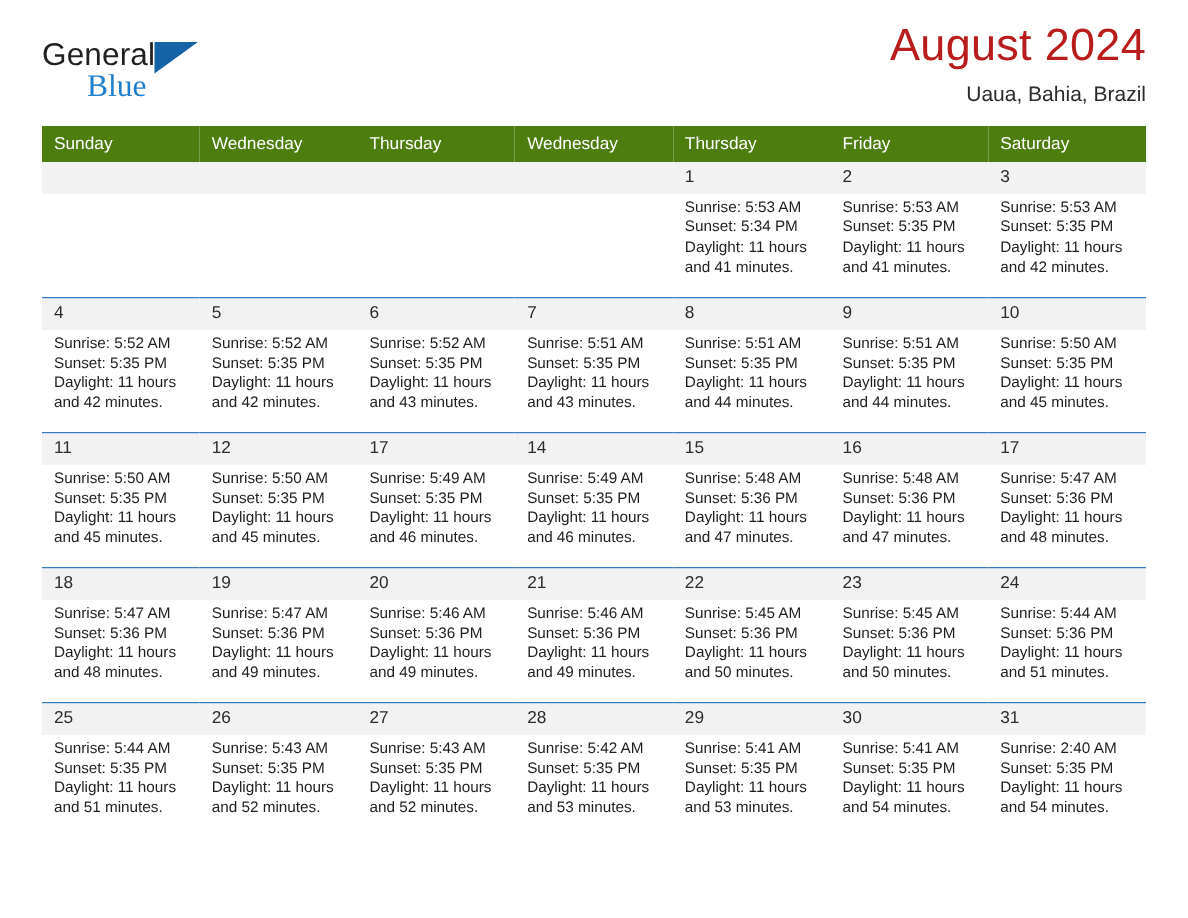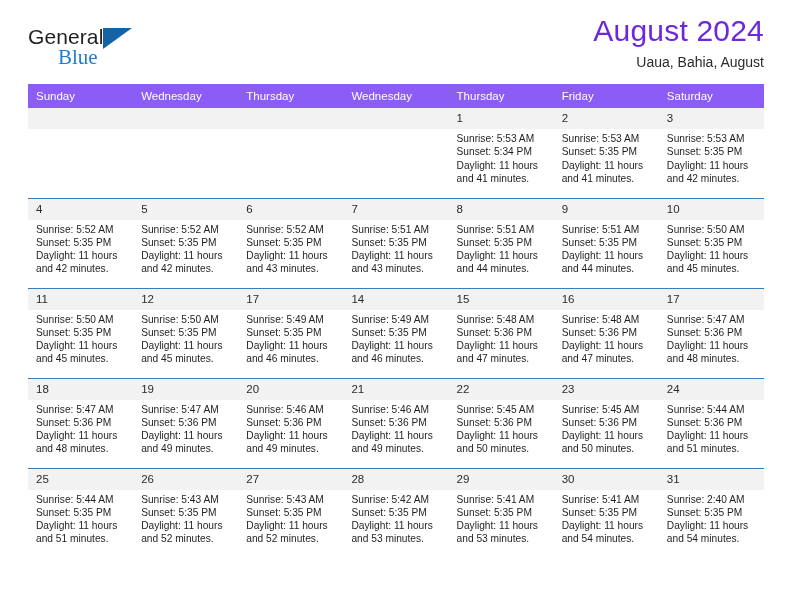--- a/index.html
+++ b/index.html
@@ -59,21 +59,21 @@
     border-left: 29px solid #1464a5;
     border-bottom: 21px solid transparent;
   }
 
   .titleblock {
     text-align: right;
     padding-top: 14px;
   }
   .cal-title {
     font-size: 30px;
-    color: #6d28d9;
+    color: #b91c1c;
     font-weight: normal;
     line-height: 34px;
     letter-spacing: 0.2px;
   }
   .cal-subtitle {
     font-size: 14px;
     color: #2b2b2b;
     line-height: 18px;
     margin-top: 5px;
   }
@@ -81,21 +81,21 @@
   
   .calendar {
     width: 736px;
     border-collapse: collapse;
     table-layout: fixed;
     margin-top: 8px;
   }
   .calendar col { width: 14.2857%; }
 
   .calendar thead th {
-    background: #8b5cf6;
+    background: #4d7c0f;
     color: #ffffff;
     font-size: 11.5px;
     font-weight: normal;
     text-align: left;
     padding: 5px 0 5px 8px;
     height: 19px;
     box-sizing: border-box;
     line-height: 14px;
   }
 
@@ -144,21 +144,21 @@
 
   <div class="masthead">
     <div class="brand">
       <div class="brand-line1">General</div>
       <div class="brand-triangle"></div>
       <div class="brand-line2">Blue</div>
     </div>
 
     <div class="titleblock">
       <div class="cal-title">August 2024</div>
-      <div class="cal-subtitle">Uaua, Bahia, August</div>
+      <div class="cal-subtitle">Uaua, Bahia, Brazil</div>
     </div>
   </div>
 
   <table class="calendar">
     <colgroup>
       <col>
         <col>
         <col>
         <col>
         <col>

